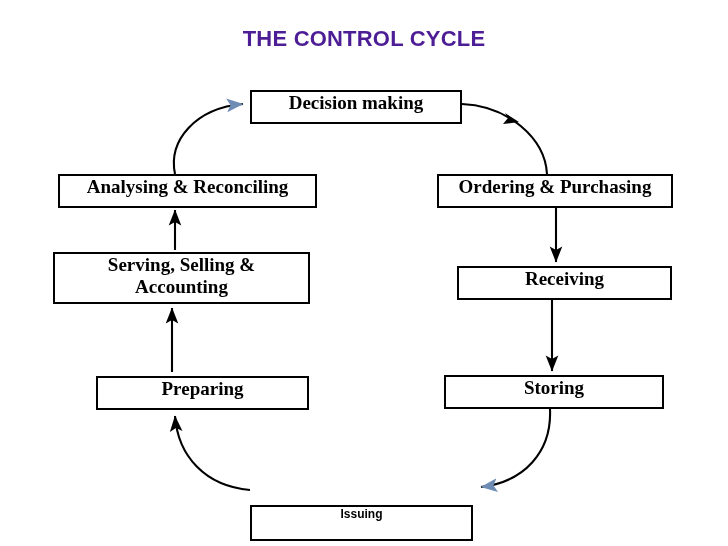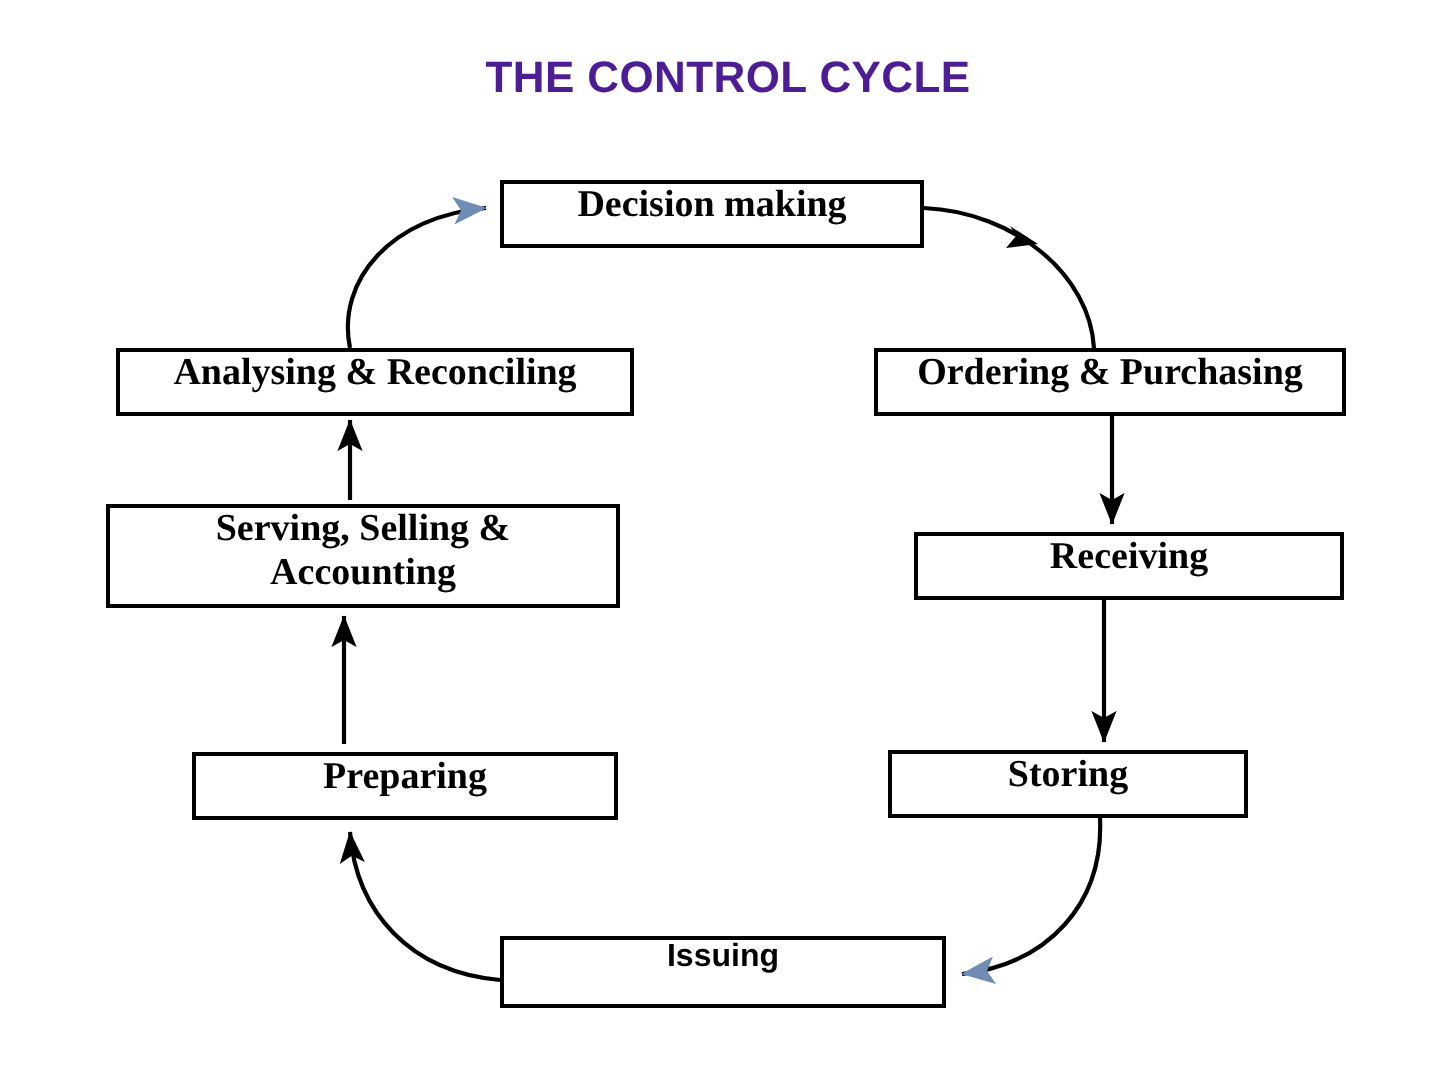--- a/index.html
+++ b/index.html
@@ -52,30 +52,31 @@
     padding: 0 6px;
   }
   .serif-node {
     font-family: "Liberation Serif", "DejaVu Serif", serif;
     font-weight: bold;
     font-size: 19px;
   }
   .sans-node {
     font-family: "Liberation Sans", "DejaVu Sans", sans-serif;
     font-weight: bold;
-    font-size: 16px;
+    font-size: 12px;
+    margin-top: 37px;
   }
   
   #node-decision      { left: 250px; top: 90px;  width: 212px; height: 34px; }
   #node-analysing     { left: 58px;  top: 174px; width: 259px; height: 34px; }
   #node-ordering      { left: 437px; top: 174px; width: 236px; height: 34px; }
   #node-serving       { left: 53px;  top: 252px; width: 257px; height: 52px; }
   #node-receiving     { left: 457px; top: 266px; width: 215px; height: 34px; }
   #node-preparing     { left: 96px;  top: 376px; width: 213px; height: 34px; }
-  #node-storing       { left: 444px; top: 375px; width: 180px; height: 34px; }
+  #node-storing       { left: 444px; top: 375px; width: 220px; height: 34px; }
   #node-issuing       { left: 250px; top: 468px; width: 223px; height: 36px; }
 </style>
 </head>
 <body>
 
 <div id="canvas">
 
   <div class="title">THE CONTROL CYCLE</div>
 
   <svg id="diagram-svg" viewBox="0 0 728 546" xmlns="http://www.w3.org/2000/svg">

